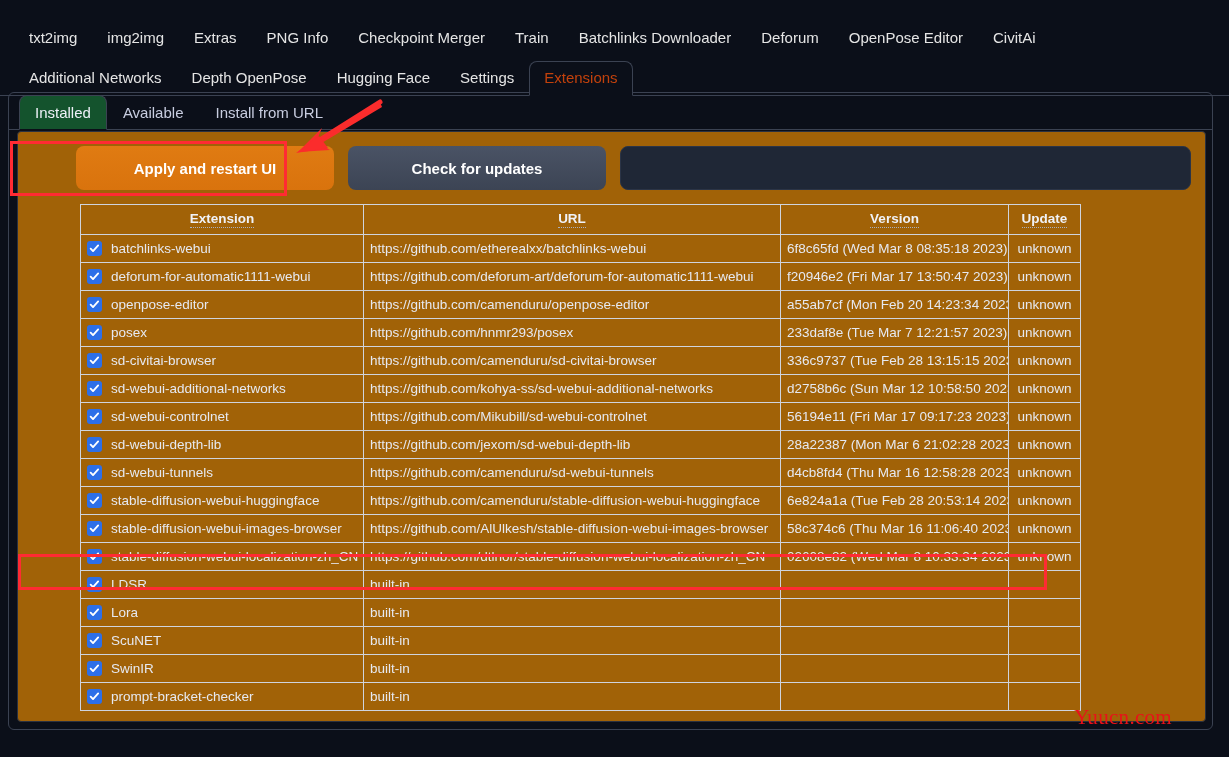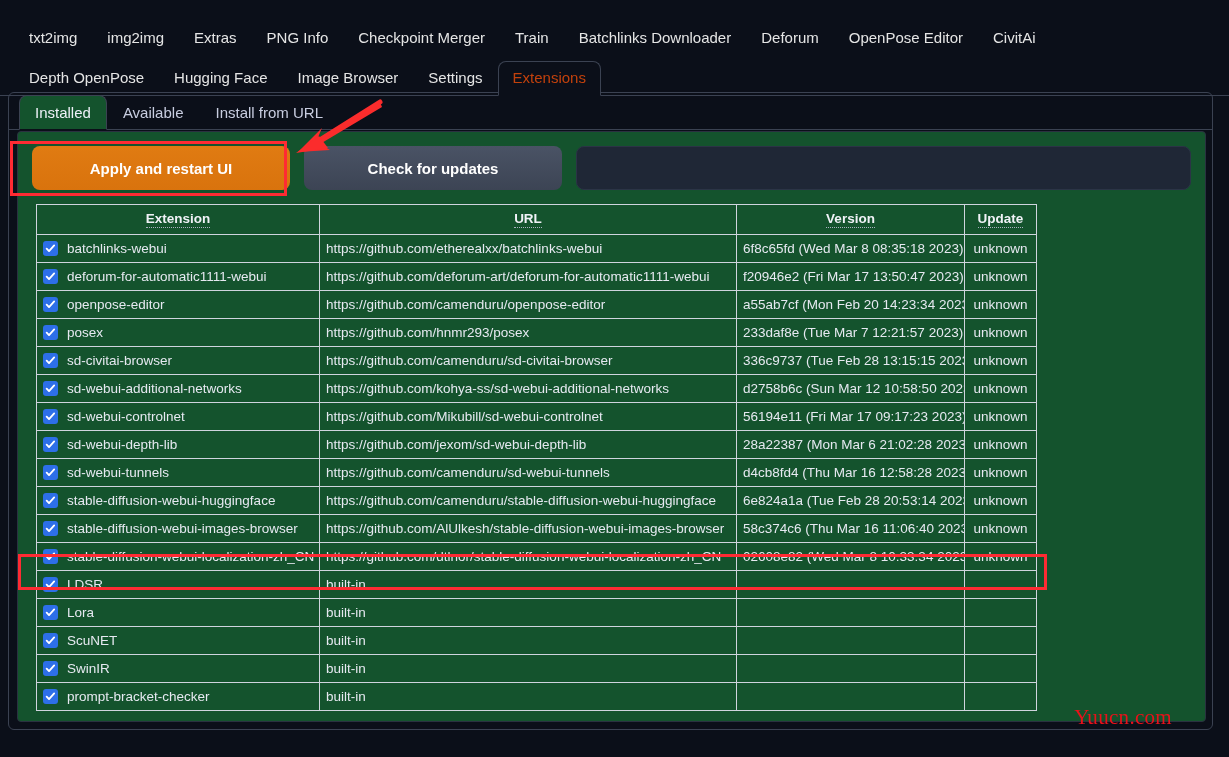--- a/index.html
+++ b/index.html
@@ -107,22 +107,23 @@
 
   
   .inner {
     position: absolute;
     left: 8px;
     top: 38px;
     width: 1189px;
     height: 591px;
     border: 1px solid #2a3140;
     border-radius: 4px;
-    background: #14532d;
+    background: #a16207;
     overflow: hidden;
+    padding-left: 44px;
   }
 
   
   .btnrow {
     display: flex;
     gap: 14px;
     padding: 14px 10px 10px 14px;
     align-items: center;
   }
   .btn {
@@ -240,23 +241,23 @@
         <div class="navtab">Extras</div>
         <div class="navtab">PNG Info</div>
         <div class="navtab">Checkpoint Merger</div>
         <div class="navtab">Train</div>
         <div class="navtab">Batchlinks Downloader</div>
         <div class="navtab">Deforum</div>
         <div class="navtab">OpenPose Editor</div>
         <div class="navtab">CivitAi</div>
       </div>
     <div class="navrow row2" id="navrow2">
+        <div class="navtab">Additional Networks</div>
         <div class="navtab">Depth OpenPose</div>
         <div class="navtab">Hugging Face</div>
-        <div class="navtab">Image Browser</div>
         <div class="navtab">Settings</div>
         <div class="navtab selected">Extensions</div>
       </div>
     <div class="navrule"></div>
   </div>
 
   <div class="panel">
 
     <div class="subtabs" id="subtabs">
         <div class="subtab selected">Installed</div>

